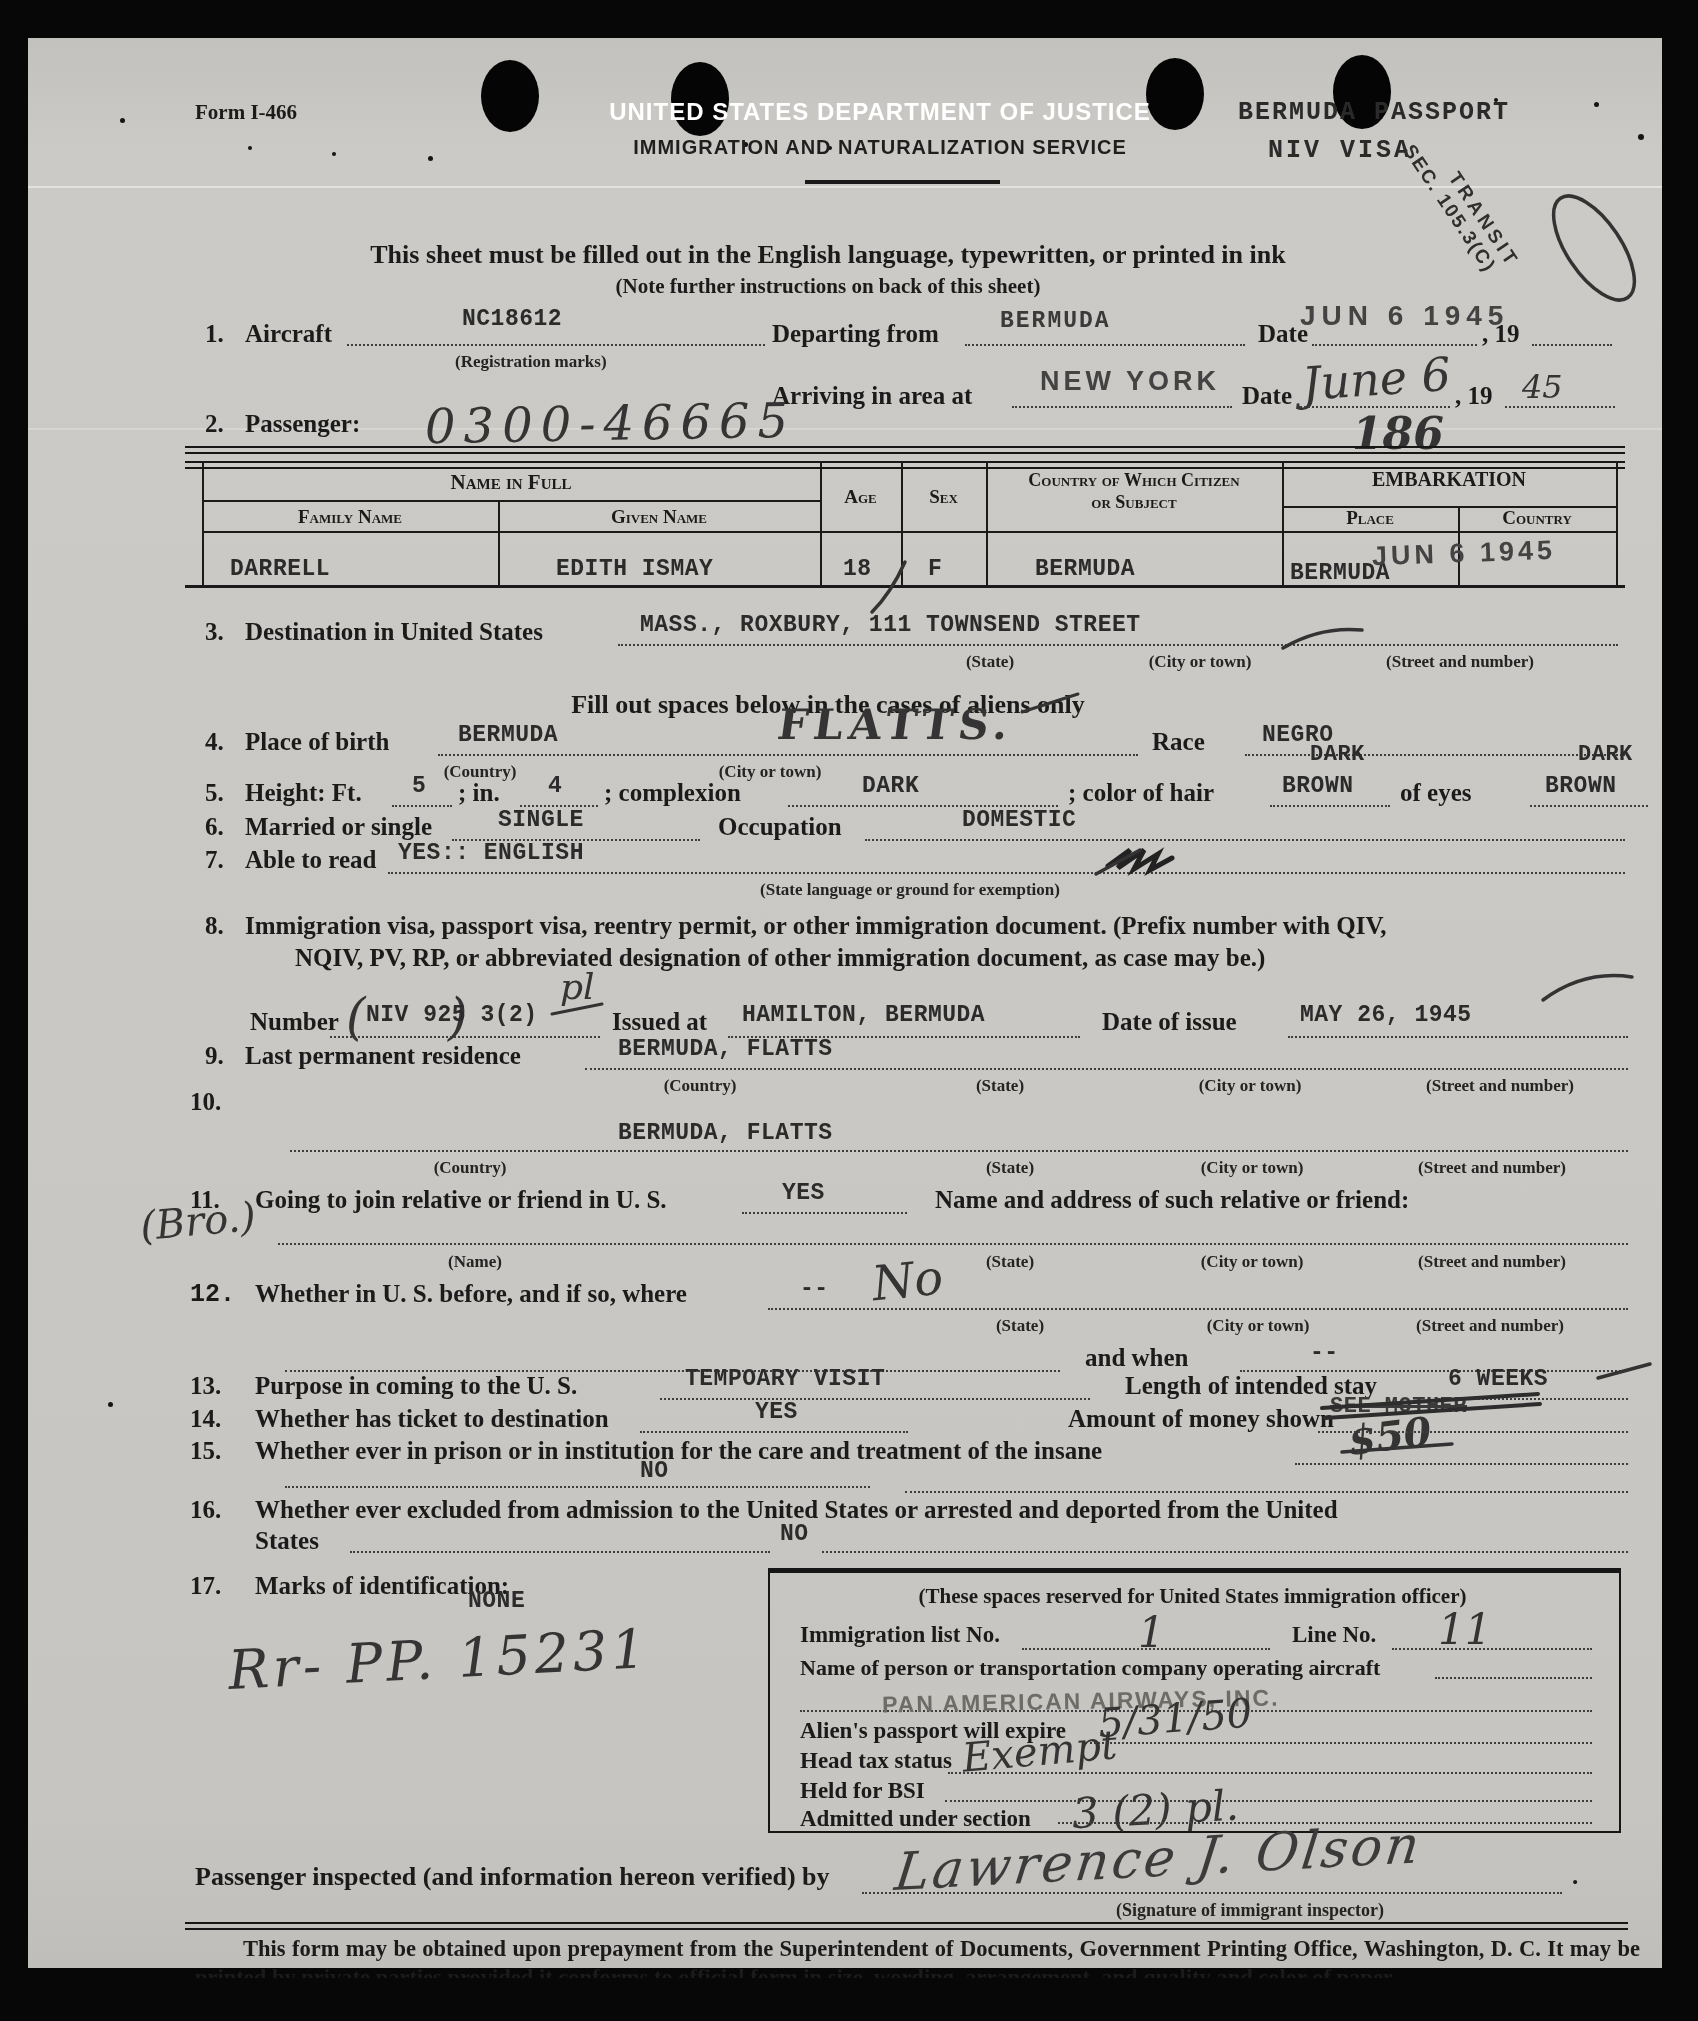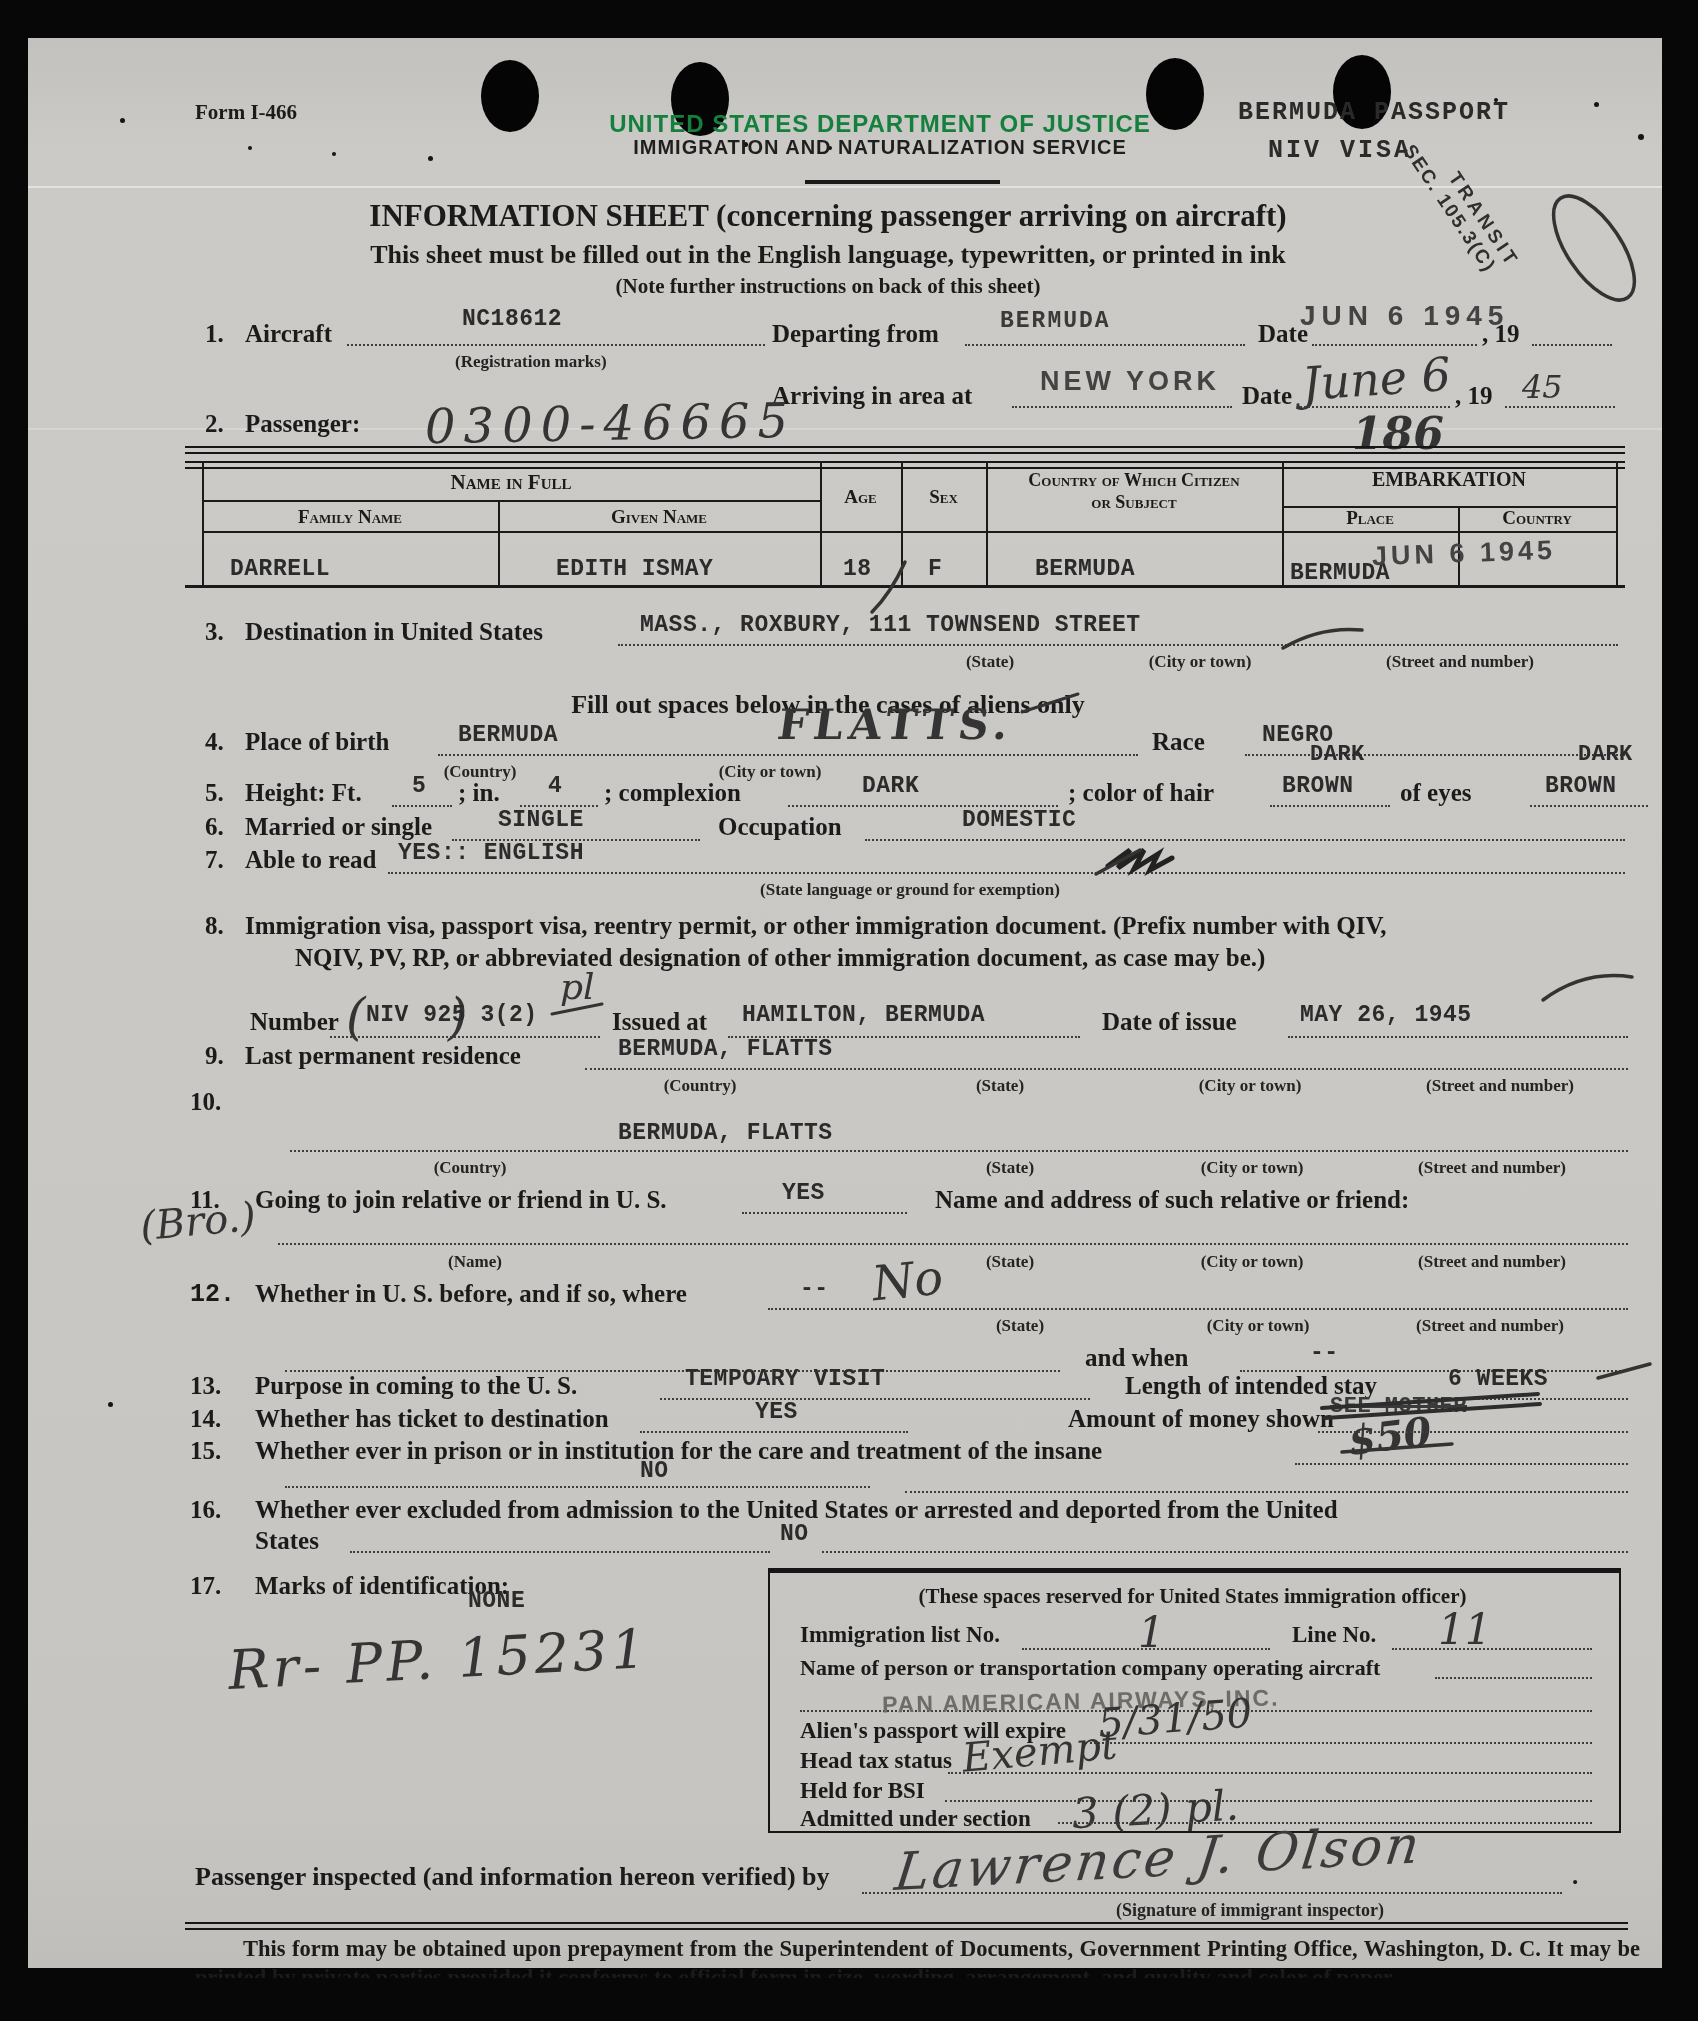--- a/index.html
+++ b/index.html
@@ -43,26 +43,25 @@
   <div class="abs speck" style="left:332px;top:152px;width:4px;height:4px;"></div>
   <div class="abs speck" style="left:428px;top:156px;width:5px;height:5px;"></div>
   <div class="abs speck" style="left:743px;top:142px;width:5px;height:5px;"></div>
   <div class="abs speck" style="left:828px;top:146px;width:4px;height:4px;"></div>
   <div class="abs speck" style="left:1594px;top:102px;width:5px;height:5px;"></div>
   <div class="abs speck" style="left:1638px;top:134px;width:6px;height:6px;"></div>
   <div class="abs speck" style="left:1494px;top:98px;width:4px;height:4px;"></div>
   <div class="abs speck" style="left:108px;top:1402px;width:5px;height:5px;"></div>
 
   <div class="abs lbl" style="left:195px;top:100px;font-size:21px;">Form I-466</div>
-  <div class="abs stampt ctr" style="left:540px;top:98px;width:680px;font-size:24px;letter-spacing:1px;color:#15803d;margin-top:12px;">UNITED STATES DEPARTMENT OF JUSTICE</div>
+  <div class="abs stampt ctr" style="left:540px;top:98px;width:680px;font-size:24px;letter-spacing:1px;color:#ffffff;">UNITED STATES DEPARTMENT OF JUSTICE</div>
   <div class="abs stampt ctr" style="left:540px;top:136px;width:680px;font-size:20px;letter-spacing:1px;color:#1f1f1f;">IMMIGRATION AND NATURALIZATION SERVICE</div>
   <div class="abs rule" style="left:805px;top:180px;width:195px;height:4px;"></div>
   <div class="abs typed" style="left:1238px;top:98px;font-size:25px;letter-spacing:2px;color:#2a2a2a;">BERMUDA PASSPORT</div>
   <div class="abs typed" style="left:1268px;top:136px;font-size:25px;letter-spacing:3px;color:#2a2a2a;">NIV VISA</div>
-  <div class="abs lbl big ctr" style="left:28px;top:198px;width:1600px;">INFORMATION SHEET (concerning passenger arriving on aircraft)</div>
   <div class="abs lbl ctr" style="left:28px;top:240px;width:1600px;font-size:26px;">This sheet must be filled out in the English language, typewritten, or printed in ink</div>
   <div class="abs lbl ctr" style="left:28px;top:274px;width:1600px;font-size:21px;">(Note further instructions on back of this sheet)</div>
 
   <div class="abs" style="left:1462px;top:168px;transform:rotate(56deg);transform-origin:left top;">
     <div class="stampt" style="font-size:19px;letter-spacing:4px;color:#2f2f2f;">TRANSIT</div>
     <div class="stampt" style="font-size:19px;letter-spacing:2px;color:#2f2f2f;margin-left:-48px;">SEC. 105.3(C)</div>
   </div>
 
   <div class="abs lbl" style="left:205px;top:320px;">1.</div>
   <div class="abs lbl" style="left:245px;top:320px;">Aircraft</div>

